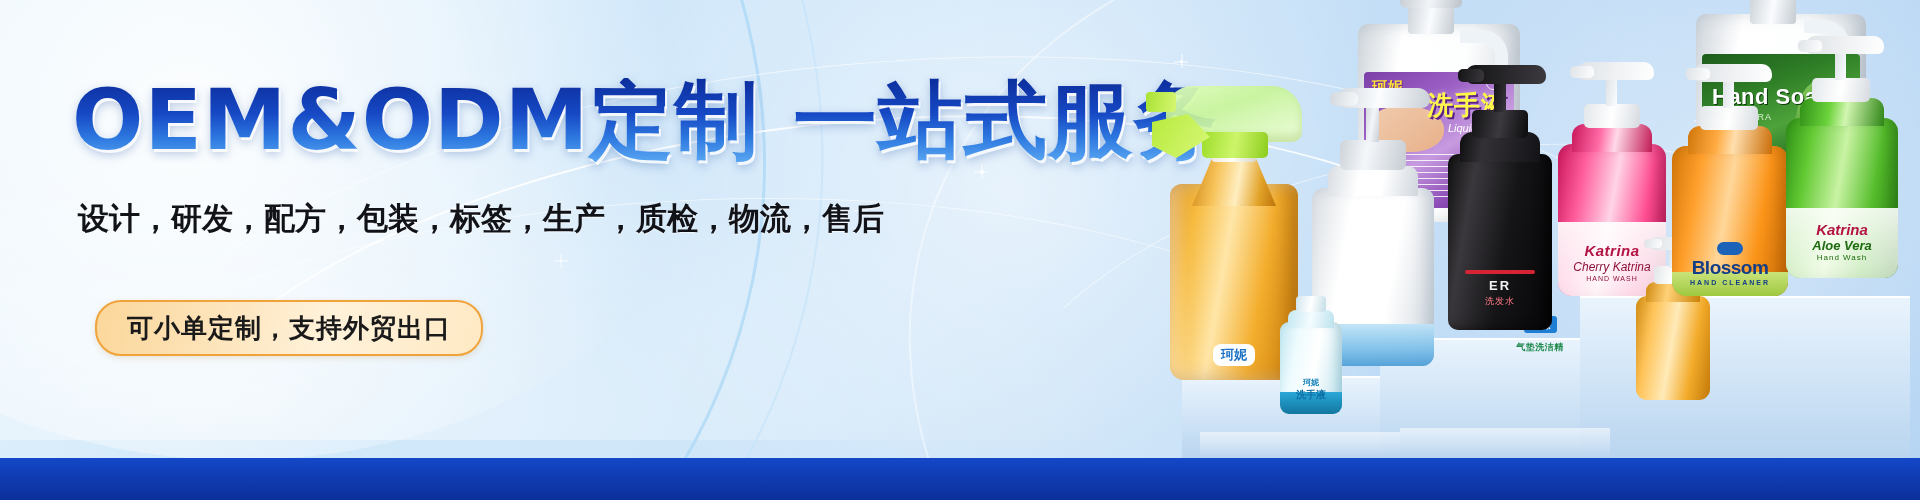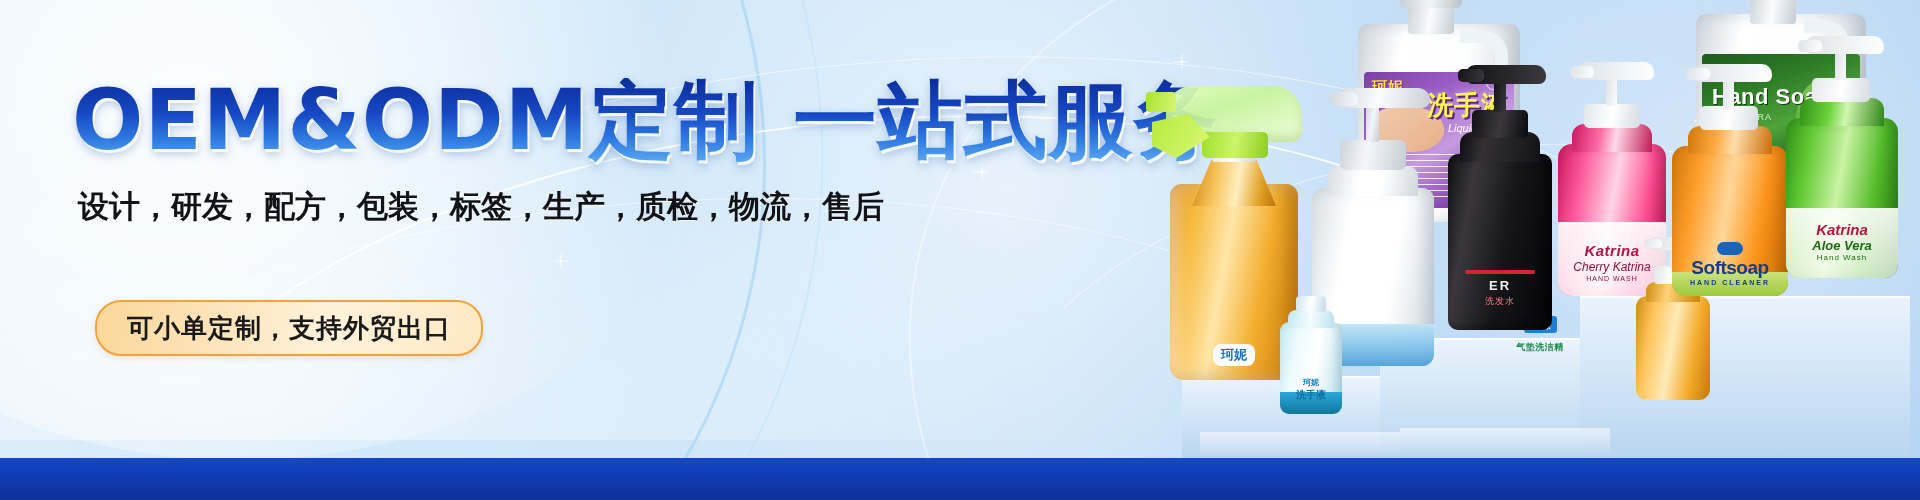--- a/index.html
+++ b/index.html
@@ -57,21 +57,21 @@
     font-size:84px;font-weight:bold;letter-spacing:1px;line-height:1;
     font-family:"DejaVu Sans","Liberation Sans",sans-serif;
     background:linear-gradient(180deg,#0c2e9c 0%,#1648c4 42%,#2e79e0 72%,#59a6f2 100%);
     -webkit-background-clip:text;background-clip:text;color:transparent;
     -webkit-text-fill-color:transparent;
     filter:drop-shadow(2px 3px 0 rgba(255,255,255,.85)) drop-shadow(0 3px 5px rgba(30,80,160,.28));
   }
   .headline .gap{display:inline-block;width:34px;}
 
   .subtitle{
-    position:absolute;left:78px;top:186px;white-space:nowrap;
+    position:absolute;left:78px;top:198px;white-space:nowrap;
     font-size:31px;font-weight:bold;color:#121318;letter-spacing:0px;
     font-family:"DejaVu Sans","Liberation Sans",sans-serif;
     text-shadow:0 1px 1px rgba(255,255,255,.7);
   }
 
   .badge{
     position:absolute;left:95px;top:300px;
     display:inline-flex;align-items:center;justify-content:center;
     height:52px;padding:0 30px;border-radius:26px;
     border:2px solid #efa33a;
@@ -390,21 +390,21 @@
 
     <div class="or-body"></div>
     <div class="or-band"></div>
     <div class="or-shoulder"></div>
     <div class="or-collar"></div>
     <div class="or-stem"></div>
     <div class="or-head"></div>
     <div class="or-spout"></div>
     <div class="lbl or-label" style="left:570px;">
       <div class="or-mark"></div>
-      <div class="or-brand">Softsoap</div>
+      <div class="or-brand">Blossom</div>
       <div class="or-sub">HAND CLEANER</div>
     </div>
 
     <div class="gr-body"></div>
     <div class="gr-white"></div>
     <div class="gr-shoulder"></div>
     <div class="gr-collar"></div>
     <div class="gr-stem"></div>
     <div class="gr-head"></div>
     <div class="gr-spout"></div>

